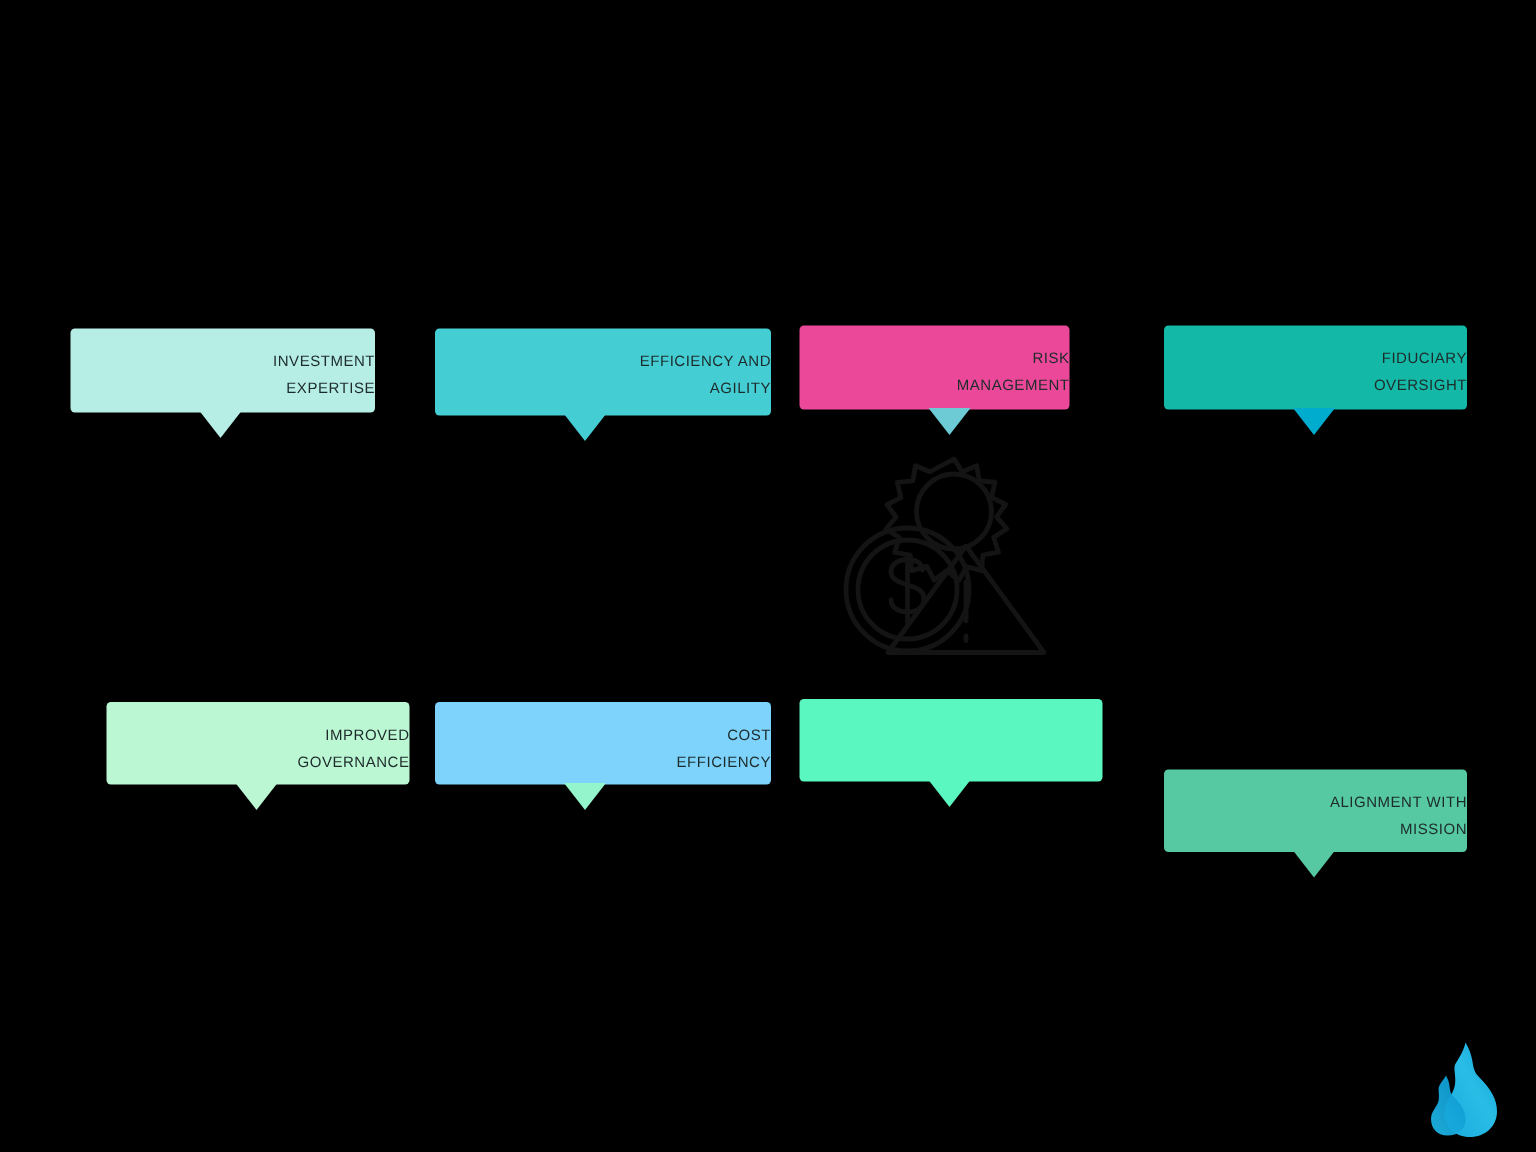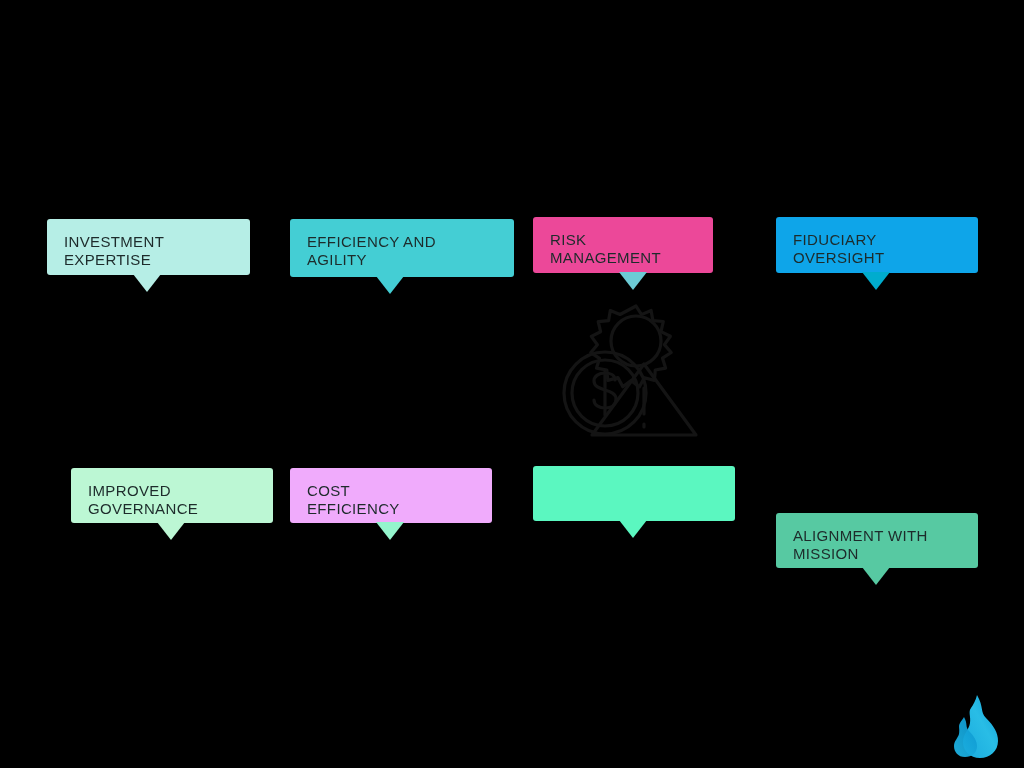--- a/index.html
+++ b/index.html
@@ -44,26 +44,27 @@
     position: absolute;
     width: 0;
     height: 0;
     border-left: 14px solid transparent;
     border-right: 14px solid transparent;
     border-top-style: solid;
     border-top-width: 18px;
     bottom: -17px;
   }
   .card-label {
-    font-size: 15px;
+    font-size: 10px;
     line-height: 18px;
     letter-spacing: 0.35px;
     color: #1d2b2b;
     white-space: pre-line;
     font-weight: 400;
+    text-align: right;
   }
 
   
   .logo {
     position: absolute;
     left: 944px;
     top: 693px;
     width: 62px;
     height: 66px;
   }
@@ -105,31 +106,31 @@
       <div class="card" style="left: 290px; top: 219px; width: 224px; height: 58px; background: rgb(68, 206, 212);">
         <div class="card-label">EFFICIENCY AND
 AGILITY</div>
         <span class="tail" style="left: 86px; border-top-color: rgb(68, 206, 212);"></span>
       </div>
       <div class="card" style="left: 533px; top: 217px; width: 180px; height: 56px; background: #ec4899;">
         <div class="card-label">RISK
 MANAGEMENT</div>
         <span class="tail" style="left: 86px; border-top-color: rgb(108, 203, 213);"></span>
       </div>
-      <div class="card" style="left: 776px; top: 217px; width: 202px; height: 56px; background: #0ea5e9;">
+      <div class="card" style="left: 776px; top: 217px; width: 202px; height: 56px; background: #14b8a6;">
         <div class="card-label">FIDUCIARY
 OVERSIGHT</div>
         <span class="tail" style="left: 86px; border-top-color: rgb(0, 172, 206);"></span>
       </div>
       <div class="card" style="left: 47px; top: 468px; width: 202px; height: 55px; background: rgb(188, 247, 212); margin-left: 24px;">
         <div class="card-label">IMPROVED
 GOVERNANCE</div>
         <span class="tail" style="left: 86px; border-top-color: rgb(188, 247, 212);"></span>
       </div>
-      <div class="card" style="left: 290px; top: 468px; width: 202px; height: 55px; background: #f0abfc;">
+      <div class="card" style="left: 290px; top: 468px; width: 224px; height: 55px; background: #7dd3fc;">
         <div class="card-label">COST
 EFFICIENCY</div>
         <span class="tail" style="left: 86px; border-top-color: rgb(148, 245, 205);"></span>
       </div>
       <div class="card" style="left: 533px; top: 466px; width: 202px; height: 55px; background: rgb(91, 247, 192);">
         <span class="tail" style="left: 86px; border-top-color: rgb(91, 247, 192);"></span>
       </div>
       <div class="card" style="left: 776px; top: 466px; width: 202px; height: 55px; background: rgb(87, 201, 162); margin-top: 47px;">
         <div class="card-label">ALIGNMENT WITH
 MISSION</div>

